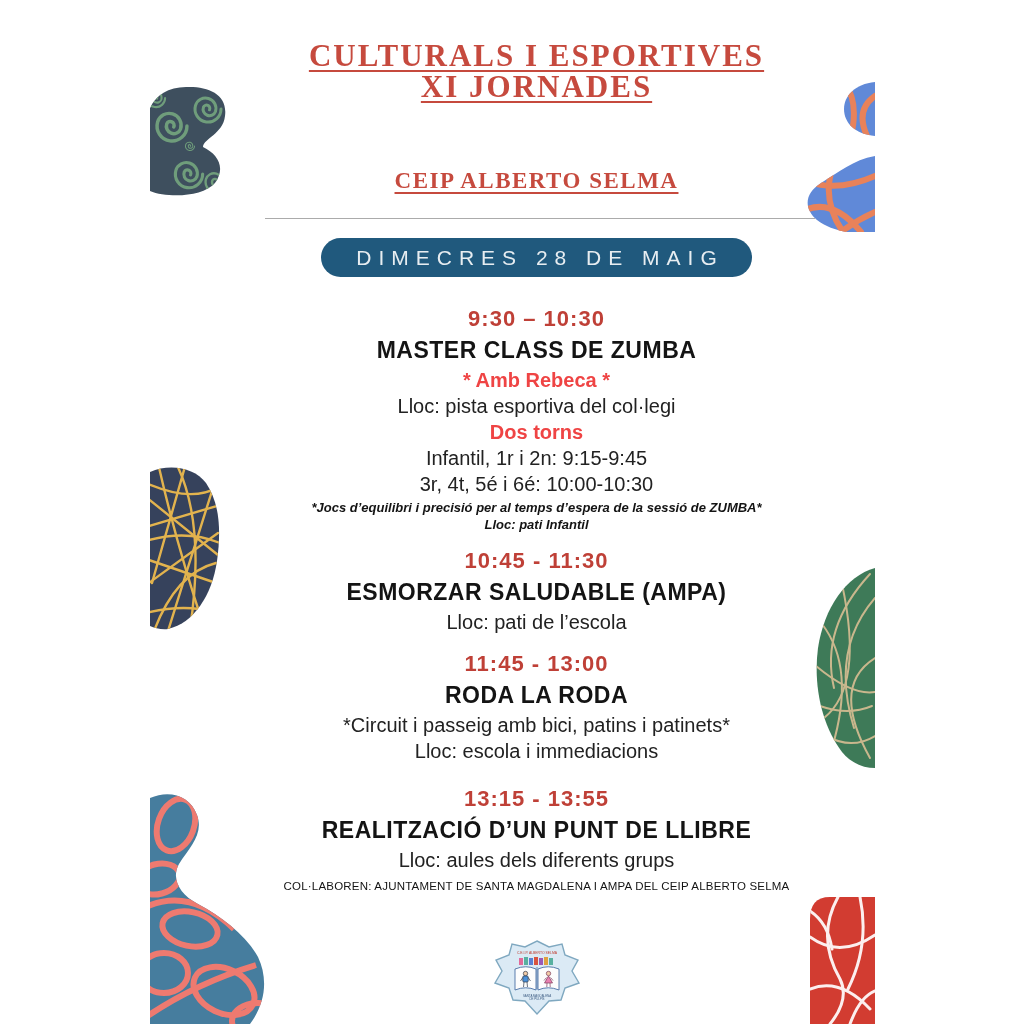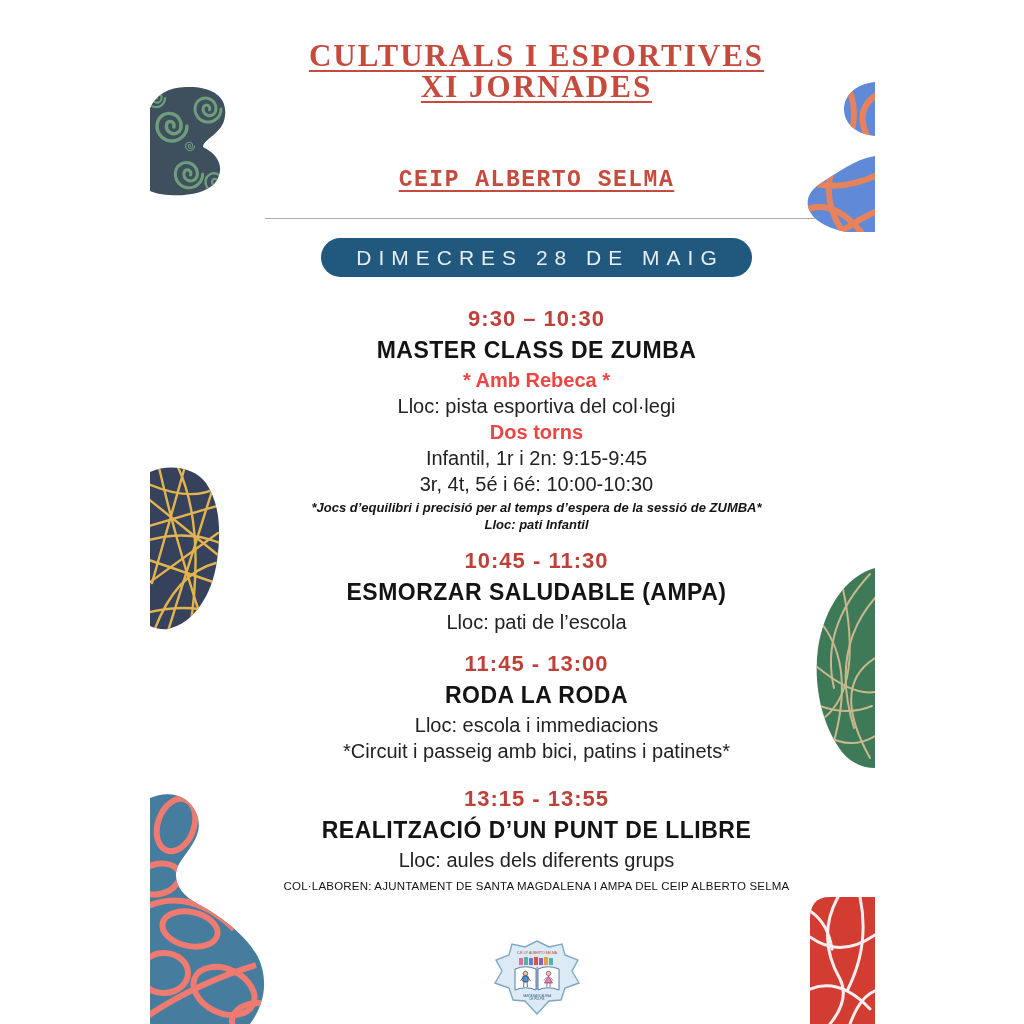--- a/index.html
+++ b/index.html
@@ -11,21 +11,21 @@
   .deco{position:absolute;pointer-events:none}
   .block{position:absolute;left:24px;width:100%;text-align:center}
 
   
   .t-line{
     font-family:"Liberation Serif",serif;font-weight:700;font-size:31px;line-height:31px;
     color:#c64a3e;letter-spacing:2px;
     text-decoration:underline;text-decoration-thickness:2px;text-underline-offset:4px;
   }
   .school{
-    font-family:Liberation Mono, monospace;font-weight:700;font-size:23px;line-height:25px;
+    font-family:Liberation Serif, serif;font-weight:700;font-size:23px;line-height:25px;
     color:#c64a3e;letter-spacing:1.5px;
     text-decoration:underline;text-decoration-thickness:2px;text-underline-offset:4px;
   }
   .divider{position:absolute;left:115px;top:218px;width:550px;height:1px;background:#ababab}
 
   
   .pill{
     display:inline-block;background:#20597d;color:#e7edf1;
     font-size:21px;line-height:23px;letter-spacing:7px;font-weight:400;
     padding:8px 28px 8px 35px;border-radius:21px;
@@ -187,22 +187,22 @@
 
   <div class="block" style="top:548px">
     <div class="time">10:45 - 11:30</div>
     <div class="etitle">ESMORZAR SALUDABLE (AMPA)</div>
     <div class="regular">Lloc: pati de l’escola</div>
   </div>
 
   <div class="block" style="top:651px">
     <div class="time">11:45 - 13:00</div>
     <div class="etitle">RODA LA RODA</div>
+    <div class="regular">*Circuit i passeig amb bici, patins i patinets*</div>
     <div class="regular">Lloc: escola i immediacions</div>
-    <div class="regular">*Circuit i passeig amb bici, patins i patinets*</div>
   </div>
 
   <div class="block" style="top:786px">
     <div class="time">13:15 - 13:55</div>
     <div class="etitle">REALITZACIÓ D’UN PUNT DE LLIBRE</div>
     <div class="regular">Lloc: aules dels diferents grups</div>
   </div>
 
   <div class="block" style="top:876px">
     <span class="credits">COL·LABOREN: AJUNTAMENT DE SANTA MAGDALENA I AMPA DEL CEIP ALBERTO SELMA</span>

